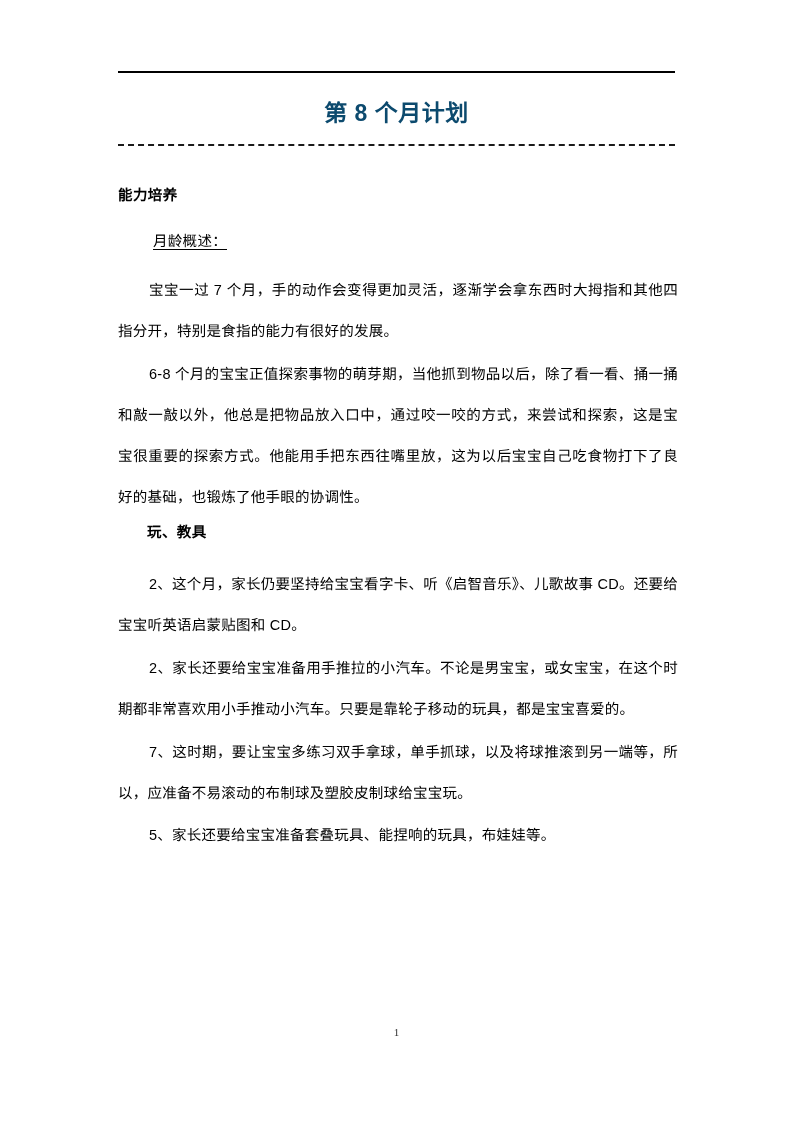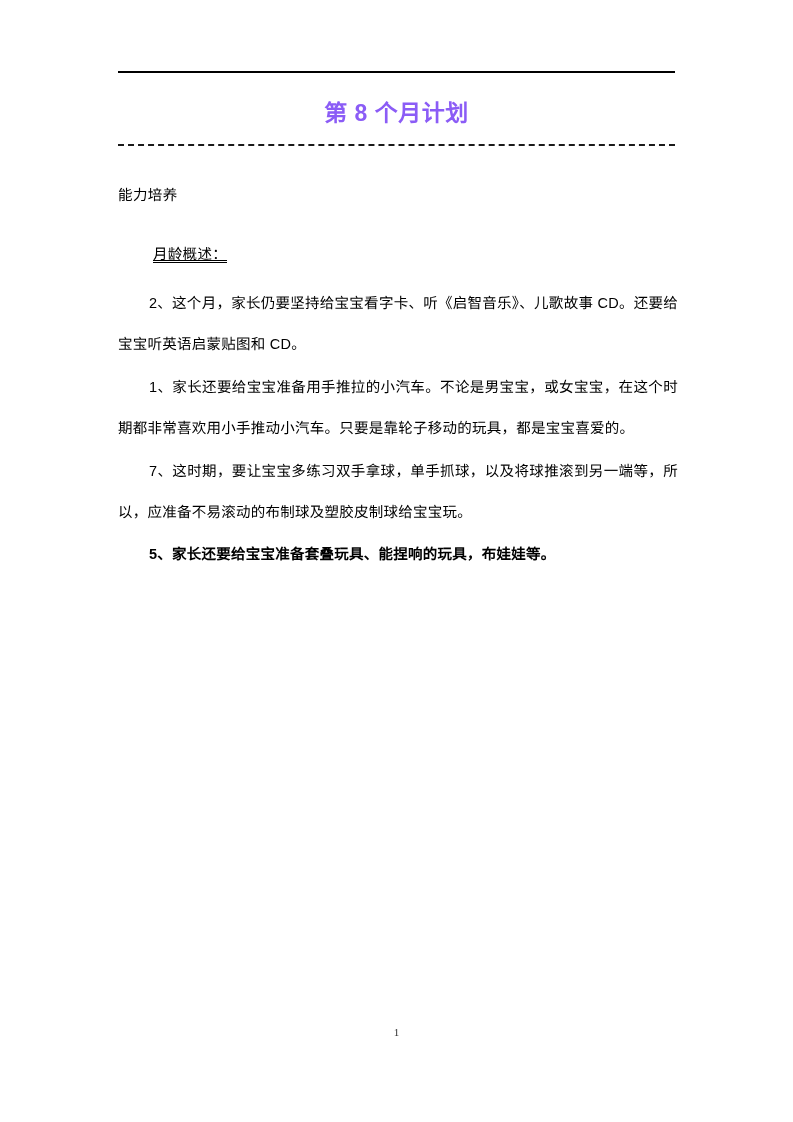--- a/index.html
+++ b/index.html
@@ -41,58 +41,57 @@
 
   
   .doc-title {
     position: absolute;
     left: 118px;
     top: 98px;
     width: 557px;
     text-align: center;
     font-size: 23px;
     font-weight: bold;
-    color: #8b5cf6;
+    color: #0c4a6e;
     letter-spacing: 0.5px;
     line-height: 30px;
     white-space: nowrap;
   }
 
   
   .content {
     position: absolute;
     left: 118px;
     top: 183px;
     width: 560px;
   }
 
   .section-heading {
     font-size: 14.5px;
-    font-weight: normal;
+    font-weight: bold;
     line-height: 24px;
-    margin: 0 0 34px 0;
+    margin: 0 0 21px 0;
     letter-spacing: 0.4px;
   }
 
   .sub-heading {
     font-size: 14.5px;
     font-weight: bold;
     line-height: 24px;
     margin: 0 0 20px 0;
     text-indent: 29px;
     letter-spacing: 0.4px;
   }
 
   .label-underline {
     font-size: 14.5px;
     line-height: 26px;
     margin: 8px 0 16px 0;
     text-indent: 35px;
     letter-spacing: 0.3px;
-    text-decoration: underline;
   }
   .label-underline span {
     text-decoration: underline;
     text-underline-offset: 3px;
   }
 
   p.para {
     font-size: 14.5px;
     line-height: 41px;
     margin: 0 0 2px 0;
@@ -102,21 +101,20 @@
     letter-spacing: 0.25px;
     word-break: break-all;
   }
 
   p.para.tight {
     margin-bottom: 0;
   }
 
   p.para.gap-sm {
     line-height: 38px;
-    font-weight: bold;
   }
 
   
   .page-number {
     position: absolute;
     left: 0;
     right: 0;
     top: 1026px;
     text-align: center;
     font-size: 11px;
@@ -136,26 +134,29 @@
   <div class="rule-wrap rule-dashed"></div>
 
   <div class="content">
 
     <h2 class="section-heading">能力培养</h2>
 
     <div class="label-underline">
       <span>月龄概述：</span>
     </div>
 
+    <p class="para">宝宝一过 7 个月，手的动作会变得更加灵活，逐渐学会拿东西时大拇指和其他四指分开，特别是食指的能力有很好的发展。</p>
 
+    <p class="para">6-8 个月的宝宝正值探索事物的萌芽期，当他抓到物品以后，除了看一看、捅一捅和敲一敲以外，他总是把物品放入口中，通过咬一咬的方式，来尝试和探索，这是宝宝很重要的探索方式。他能用手把东西往嘴里放，这为以后宝宝自己吃食物打下了良好的基础，也锻炼了他手眼的协调性。</p>
 
+    <h3 class="sub-heading">玩、教具</h3>
 
     <p class="para">2、这个月，家长仍要坚持给宝宝看字卡、听《启智音乐》、儿歌故事 CD。还要给宝宝听英语启蒙贴图和 CD。</p>
 
-    <p class="para">1、家长还要给宝宝准备用手推拉的小汽车。不论是男宝宝，或女宝宝，在这个时期都非常喜欢用小手推动小汽车。只要是靠轮子移动的玩具，都是宝宝喜爱的。</p>
+    <p class="para">2、家长还要给宝宝准备用手推拉的小汽车。不论是男宝宝，或女宝宝，在这个时期都非常喜欢用小手推动小汽车。只要是靠轮子移动的玩具，都是宝宝喜爱的。</p>
 
     <p class="para">7、这时期，要让宝宝多练习双手拿球，单手抓球，以及将球推滚到另一端等，所以，应准备不易滚动的布制球及塑胶皮制球给宝宝玩。</p>
 
 
     <p class="para gap-sm">5、家长还要给宝宝准备套叠玩具、能捏响的玩具，布娃娃等。</p>
 
 
   </div>
 
   <div class="page-number">1</div>

